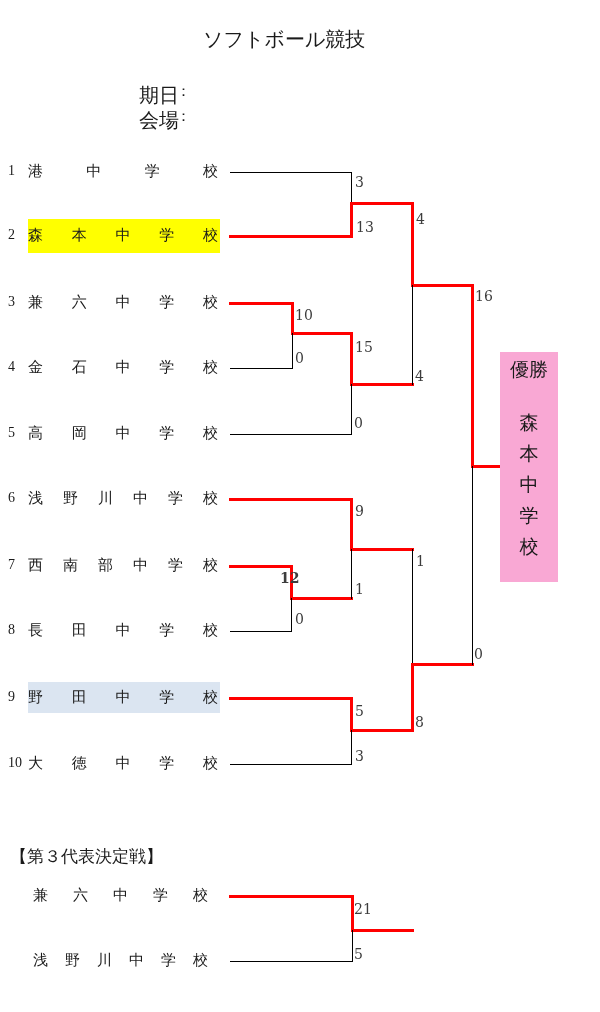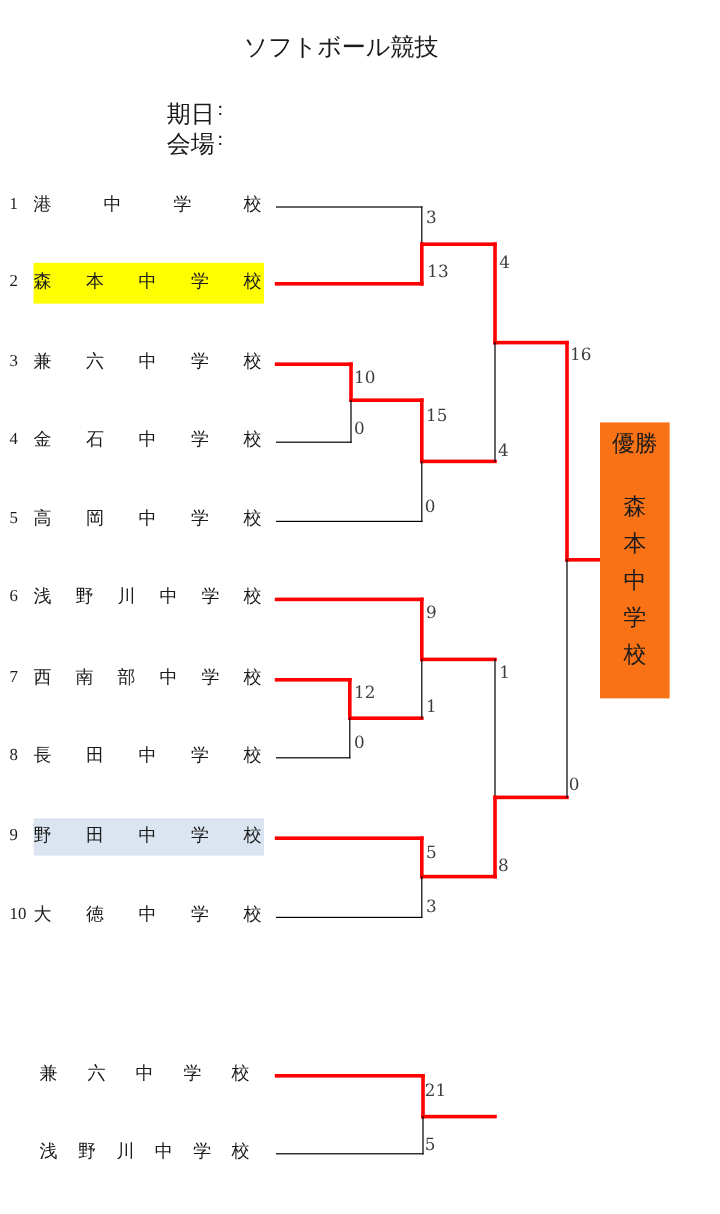--- a/index.html
+++ b/index.html
@@ -165,29 +165,30 @@
       <div class="vline" style="left: 412px; top: 549px; width: 1px; height: 116px; background: rgb(0, 0, 0);"></div>
       <div class="vline" style="left: 411px; top: 663px; width: 3px; height: 69px; background: rgb(255, 0, 0);"></div>
       <div class="vline" style="left: 350px; top: 697px; width: 3px; height: 35px; background: rgb(255, 0, 0);"></div>
       <div class="vline" style="left: 351px; top: 730px; width: 1px; height: 35px; background: rgb(0, 0, 0);"></div>
       <div class="vline" style="left: 471px; top: 284px; width: 3px; height: 184px; background: rgb(255, 0, 0);"></div>
       <div class="vline" style="left: 472px; top: 466px; width: 1px; height: 199px; background: rgb(0, 0, 0);"></div>
       <div class="vline" style="left: 351px; top: 895px; width: 3px; height: 37px; background: rgb(255, 0, 0);"></div>
       <div class="vline" style="left: 352px; top: 930px; width: 1px; height: 32px; background: rgb(0, 0, 0);"></div>
     </div>
 
-  <div class="champ" id="champ-box" style="background: #f97316;">
+  <div class="champ" id="champ-box" style="background: #f9a8d4;">
     <div class="champ-label">優勝</div>
   <div class="champ-char first">森</div>
       <div class="champ-char">本</div>
       <div class="champ-char">中</div>
       <div class="champ-char">学</div>
       <div class="champ-char">校</div>
     </div>
 
+  <div class="pheading">【第３代表決定戦】</div>
   <div id="playoff">
       <div class="tname pname" style="top: 885px;">
         <span>兼</span>
         <span>六</span>
         <span>中</span>
         <span>学</span>
         <span>校</span>
       </div>
       <div class="tname pname" style="top: 950px;">
         <span>浅</span>
@@ -201,21 +202,21 @@
 <span class="score" style="left: 355px; top: 175px;">3</span>
     <span class="score" style="left: 356px; top: 220px;">13</span>
     <span class="score" style="left: 416px; top: 212px;">4</span>
     <span class="score" style="left: 295px; top: 308px;">10</span>
     <span class="score" style="left: 295px; top: 351px;">0</span>
     <span class="score" style="left: 355px; top: 340px;">15</span>
     <span class="score" style="left: 354px; top: 416px;">0</span>
     <span class="score" style="left: 415px; top: 369px;">4</span>
     <span class="score" style="left: 475px; top: 289px;">16</span>
     <span class="score" style="left: 355px; top: 504px;">9</span>
-    <span class="score" style="left: 295px; top: 571px;">12</span>
+    <span class="score" style="left: 280px; top: 571px; font-weight: bold;">12</span>
     <span class="score" style="left: 295px; top: 612px;">0</span>
     <span class="score" style="left: 355px; top: 582px;">1</span>
     <span class="score" style="left: 416px; top: 554px;">1</span>
     <span class="score" style="left: 415px; top: 715px;">8</span>
     <span class="score" style="left: 474px; top: 647px;">0</span>
     <span class="score" style="left: 355px; top: 704px;">5</span>
     <span class="score" style="left: 355px; top: 749px;">3</span>
     <span class="score" style="left: 354px; top: 902px;">21</span>
     <span class="score" style="left: 354px; top: 947px;">5</span>
   </div>

